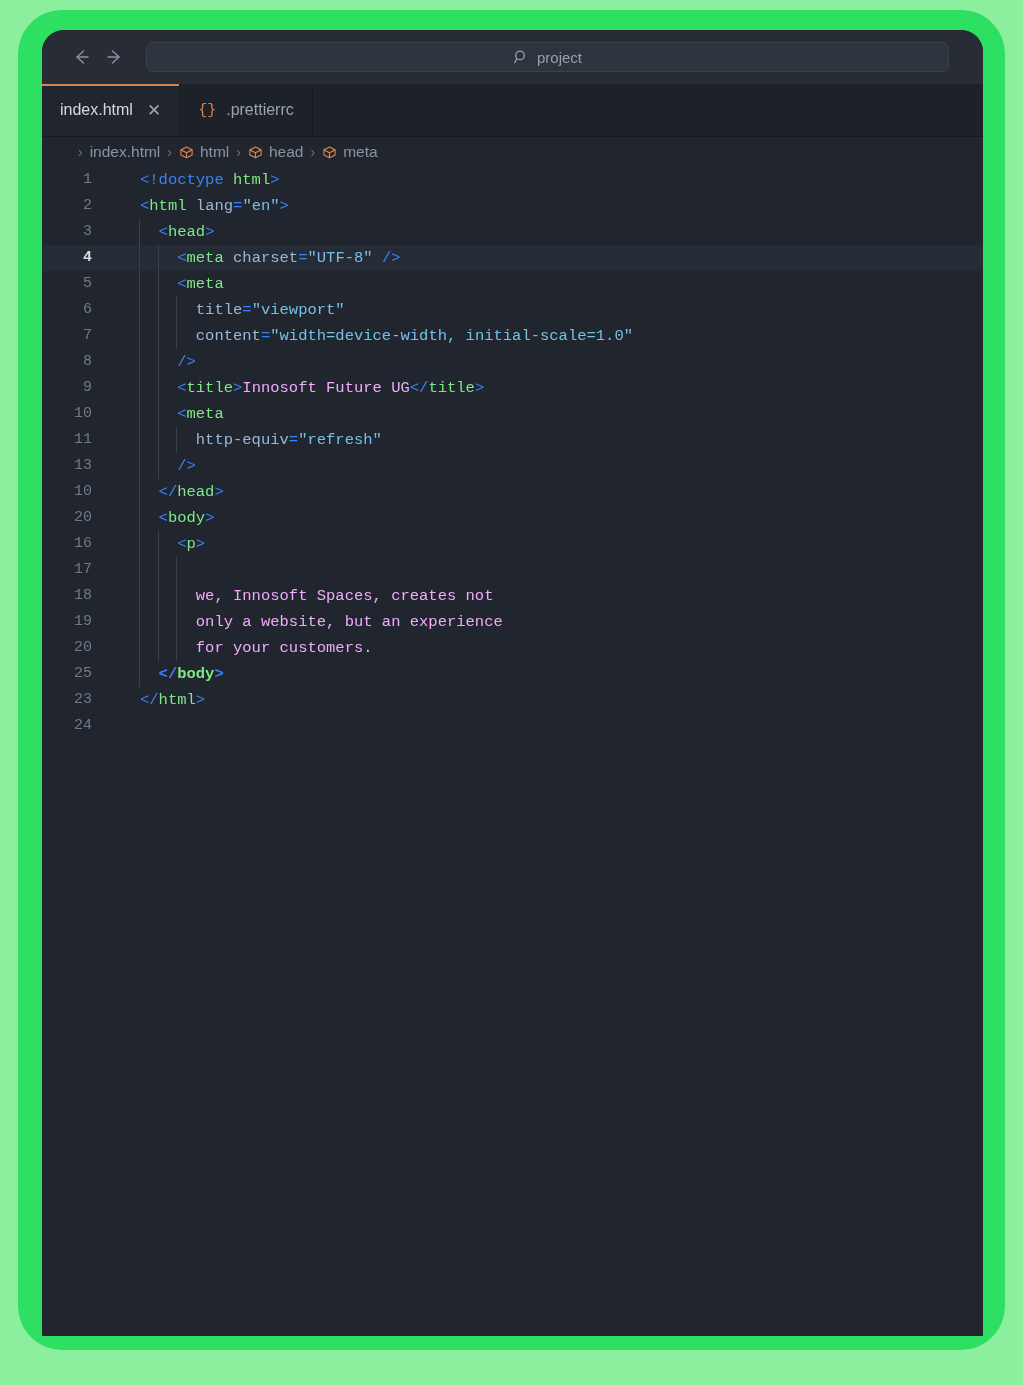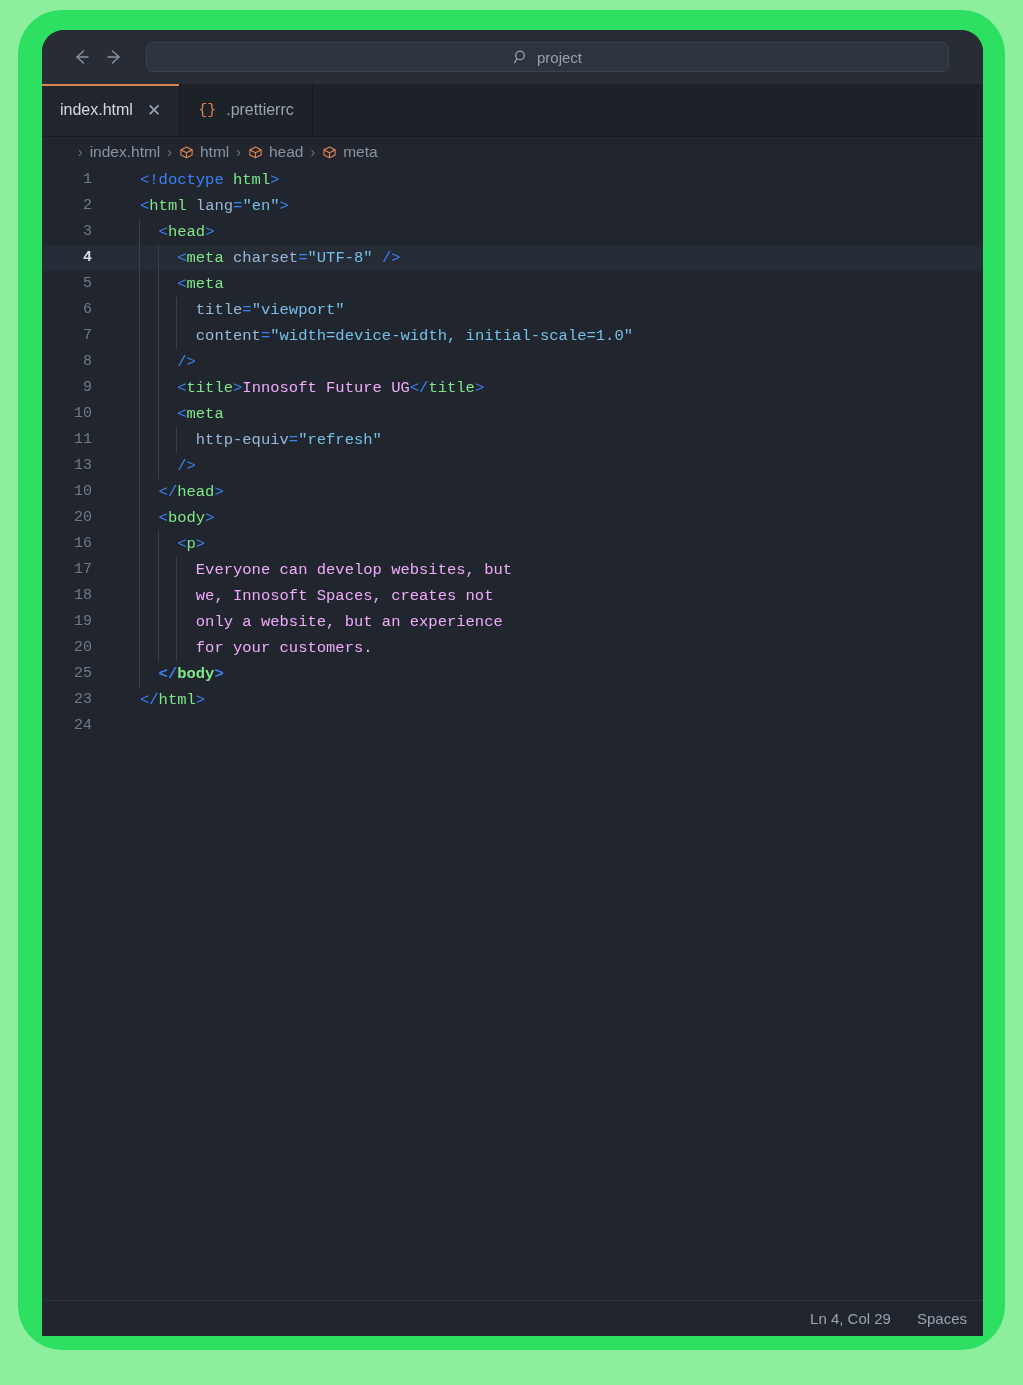--- a/index.html
+++ b/index.html
@@ -378,21 +378,20 @@
         <span class="ln">16</span>
         <span class="guide" style="left: 97px;"></span>
         <span class="guide" style="left: 115.64px;"></span>
         <span class="code-text" style="padding-left: 30px;"><span class="tk-punct">    &lt;</span><span class="tk-tag">p</span><span class="tk-punct">&gt;</span></span>
       </div>
       <div class="code-line">
         <span class="ln">17</span>
         <span class="guide" style="left: 97px;"></span>
         <span class="guide" style="left: 115.64px;"></span>
         <span class="guide" style="left: 134.28px;"></span>
-        <span class="code-text" style="padding-left: 30px;"><span class="tk-punct">      </span><span class="tk-text">Everyone can develop websites, but</span></span>
       </div>
       <div class="code-line">
         <span class="ln">18</span>
         <span class="guide" style="left: 97px;"></span>
         <span class="guide" style="left: 115.64px;"></span>
         <span class="guide" style="left: 134.28px;"></span>
         <span class="code-text" style="padding-left: 30px;"><span class="tk-punct">      </span><span class="tk-text">we, Innosoft Spaces, creates not</span></span>
       </div>
       <div class="code-line">
         <span class="ln">19</span>
@@ -416,18 +415,14 @@
       <div class="code-line">
         <span class="ln">23</span>
         <span class="code-text" style="padding-left: 30px;"><span class="tk-punct">&lt;/</span><span class="tk-tag">html</span><span class="tk-punct">&gt;</span></span>
       </div>
       <div class="code-line">
         <span class="ln">24</span>
         <span class="code-text" style="padding-left: 30px;"></span>
       </div>
     </div>
 
-  <div id="statusbar">
-    <span>Ln 4, Col 29</span>
-    <span>Spaces</span>
-  </div>
 
 </div>
 
 </body></html>

